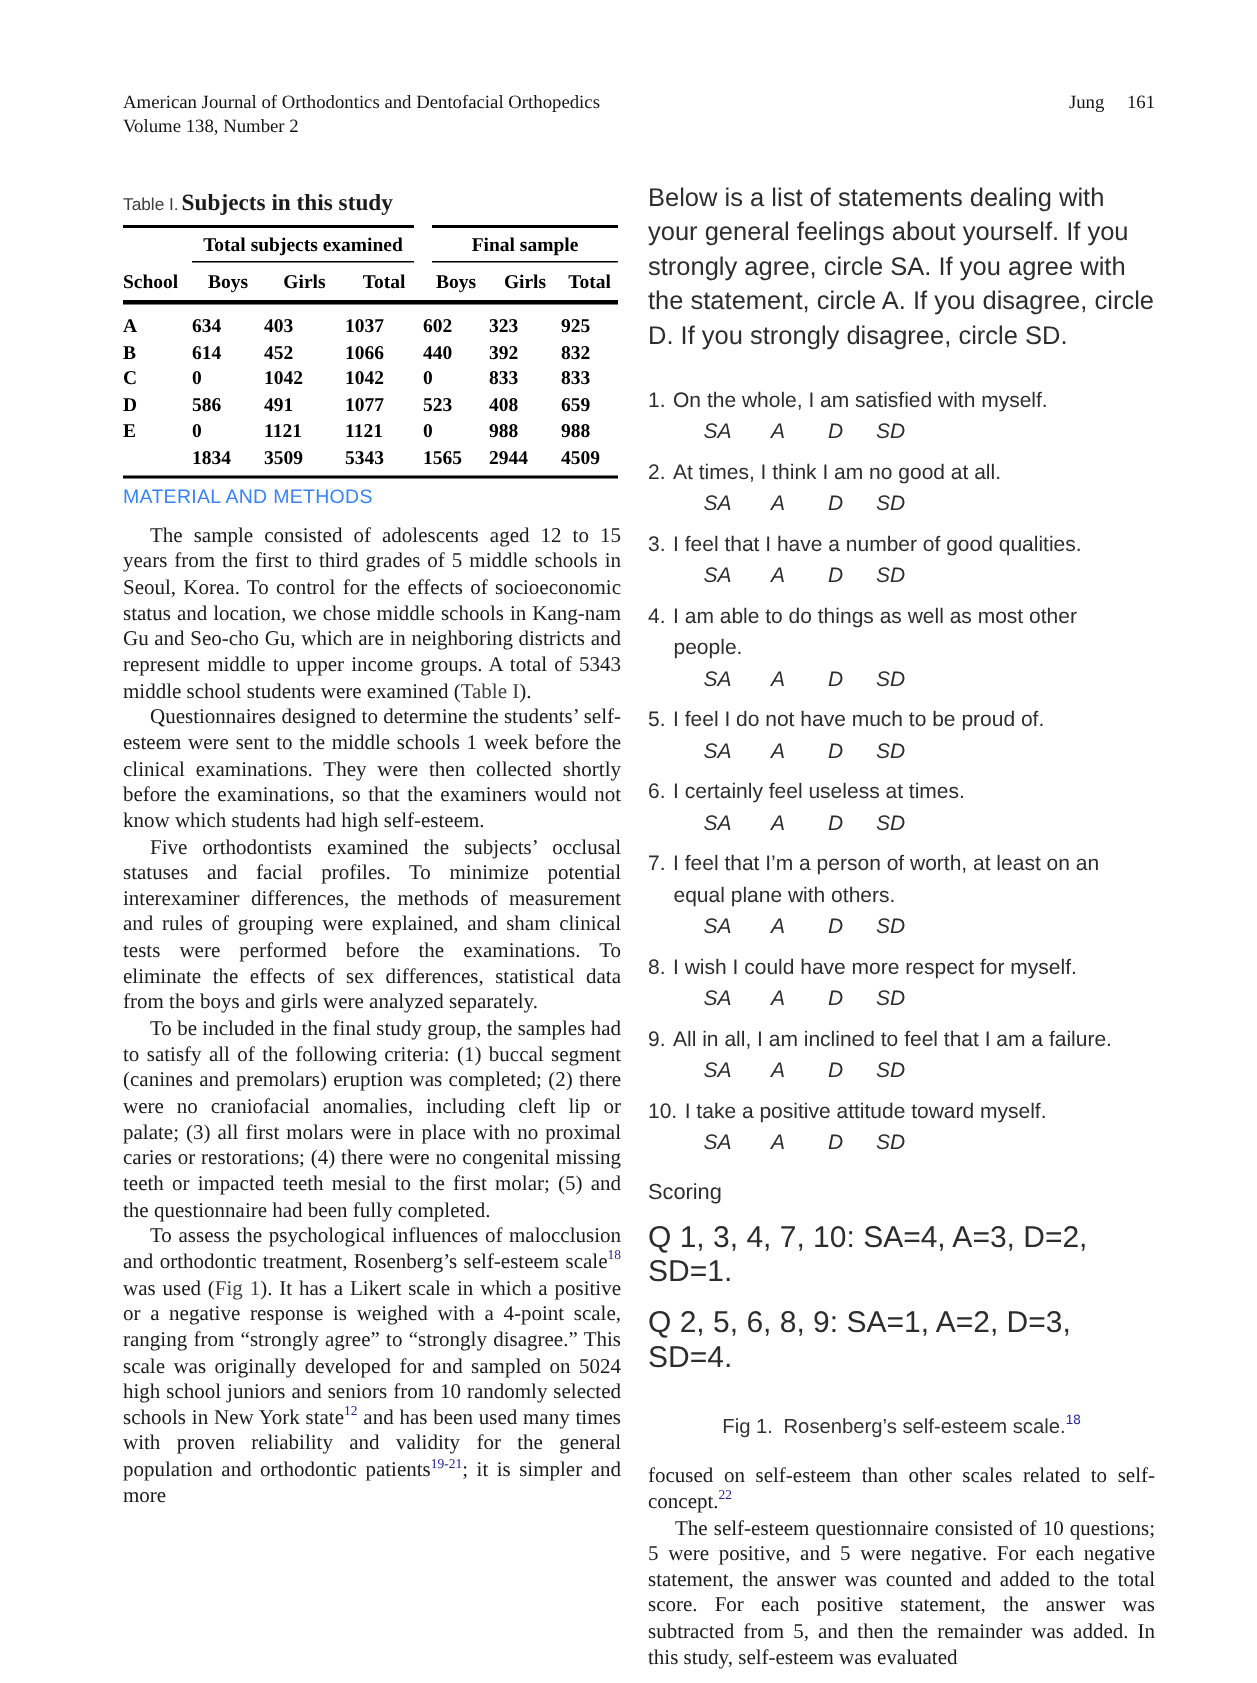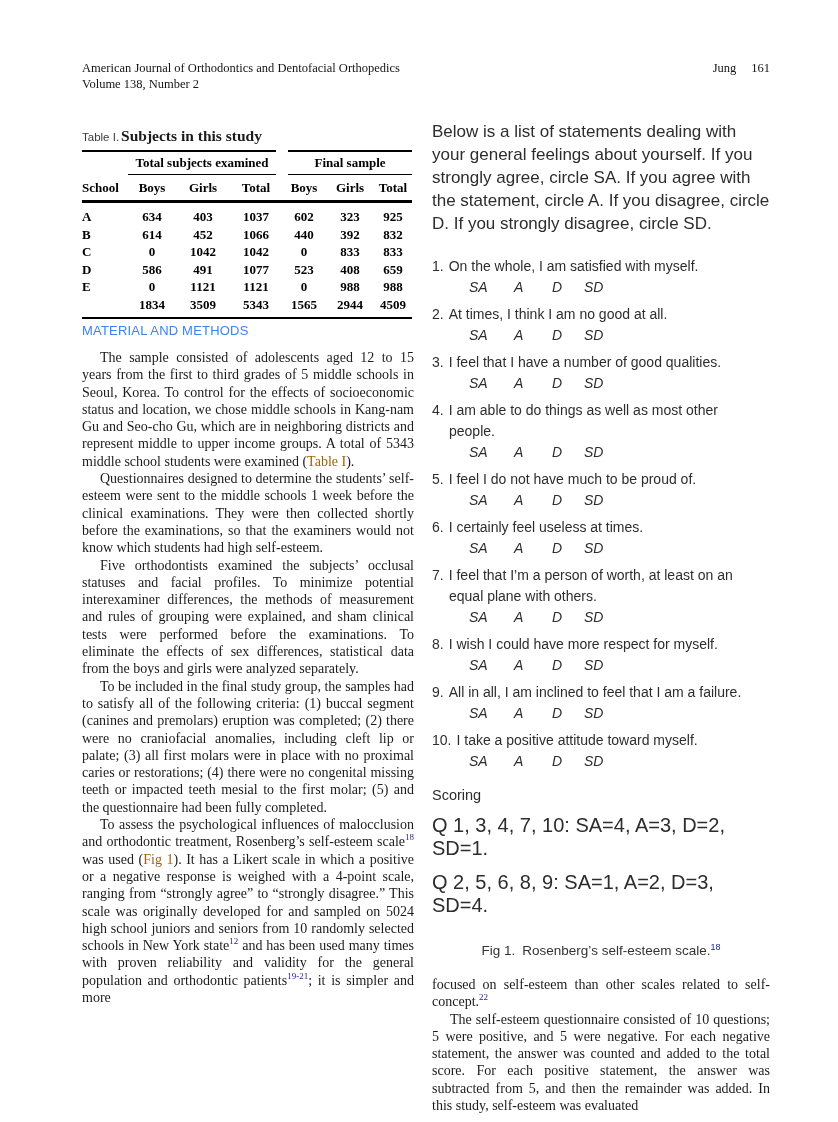--- a/index.html
+++ b/index.html
@@ -18,31 +18,31 @@
   .table-title{font-weight:bold;font-size:15.5px;}
   table.t1{border-collapse:collapse;table-layout:fixed;width:330px;
            border-top:2.5px solid #000;border-bottom:2.5px solid #000;
            font-size:13px;font-weight:bold;color:#000;}
   table.t1 thead{border-bottom:3px solid #000;}
   table.t1 th{font-weight:bold;padding:3px 0 3px 0;}
   th.gh{border-bottom:1.5px solid #000;text-align:center;font-size:13px;padding-top:5px;}
   th.gh2{border-left:12px solid #fff;}
   table.t1 th.sub{text-align:center;padding:5px 0 4px 0;}
   table.t1 th.sub-school{text-align:left;vertical-align:bottom;padding:5px 0 4px 0;}
-  table.t1 td{padding:1px 0 1.5px 0;text-align:center;line-height:15px;}
+  table.t1 td{padding:1px 0 1.5px 0;text-align:left;line-height:15px;}
   table.t1 td.school{text-align:left;}
   table.t1 tr.first td{padding-top:6px;}
   table.t1 tr.last td{padding-bottom:5px;}
 
   
   .leftcol{position:absolute;left:82px;top:323px;width:332px;}
   .mm-heading{font-family:"Liberation Sans",sans-serif;font-size:13px;font-weight:normal;
               color:#3b82f6;letter-spacing:.2px;margin:0 0 11px 0;}
   .leftcol p{margin:0;text-align:justify;text-indent:18px;font-size:14px;line-height:17.3px;}
-  .ref{color:#a16207;}
+  .ref{color:#404040;}
   .sup{color:#23238e;font-size:9px;vertical-align:super;line-height:0;}
 
   
   .rightcol{position:absolute;left:432px;top:120px;width:338px;
             font-family:"Liberation Sans",sans-serif;color:#2d2d2d;}
   .fig-intro{font-size:17px;line-height:23px;margin-bottom:21px;}
   .q{margin-top:6px;font-size:14px;line-height:21px;}
   .qnum{margin-right:5px;}
   .qline2{padding-left:17px;}
   .opts{padding-left:37px;font-style:italic;}

